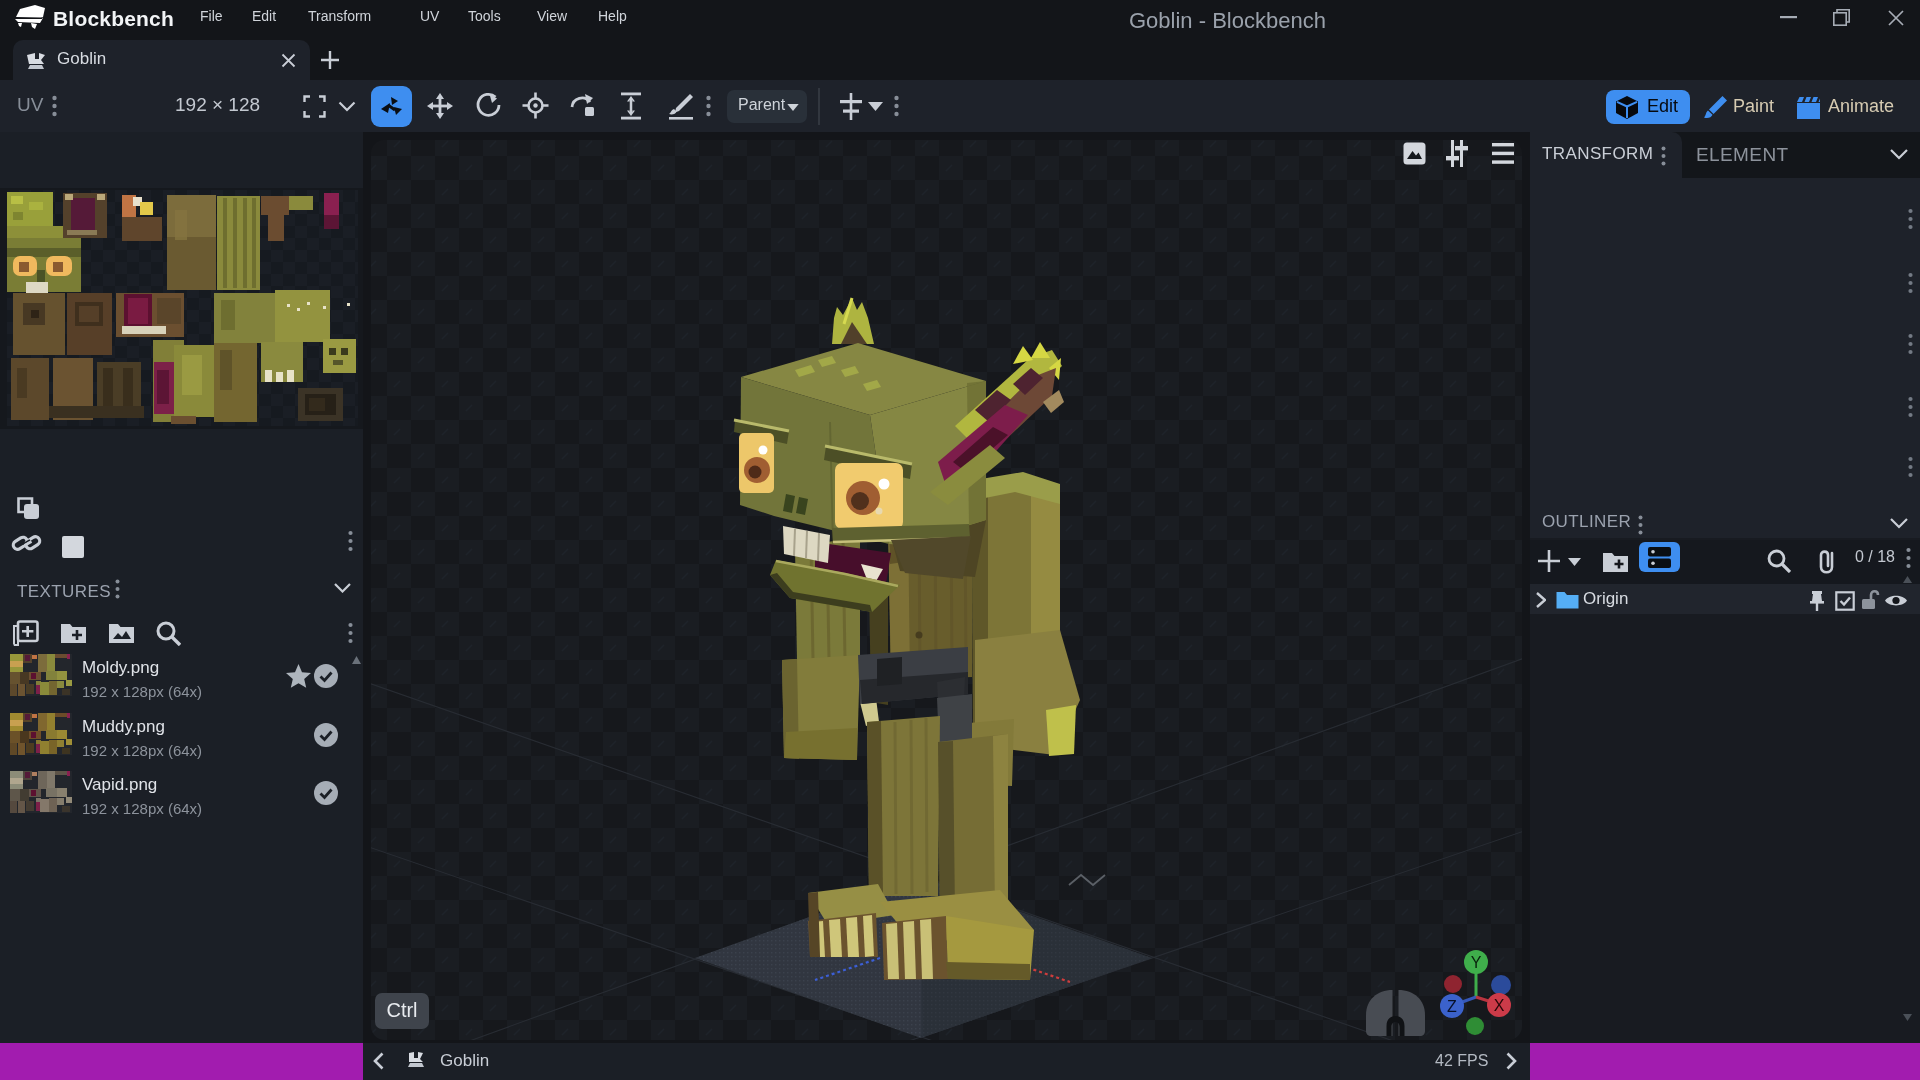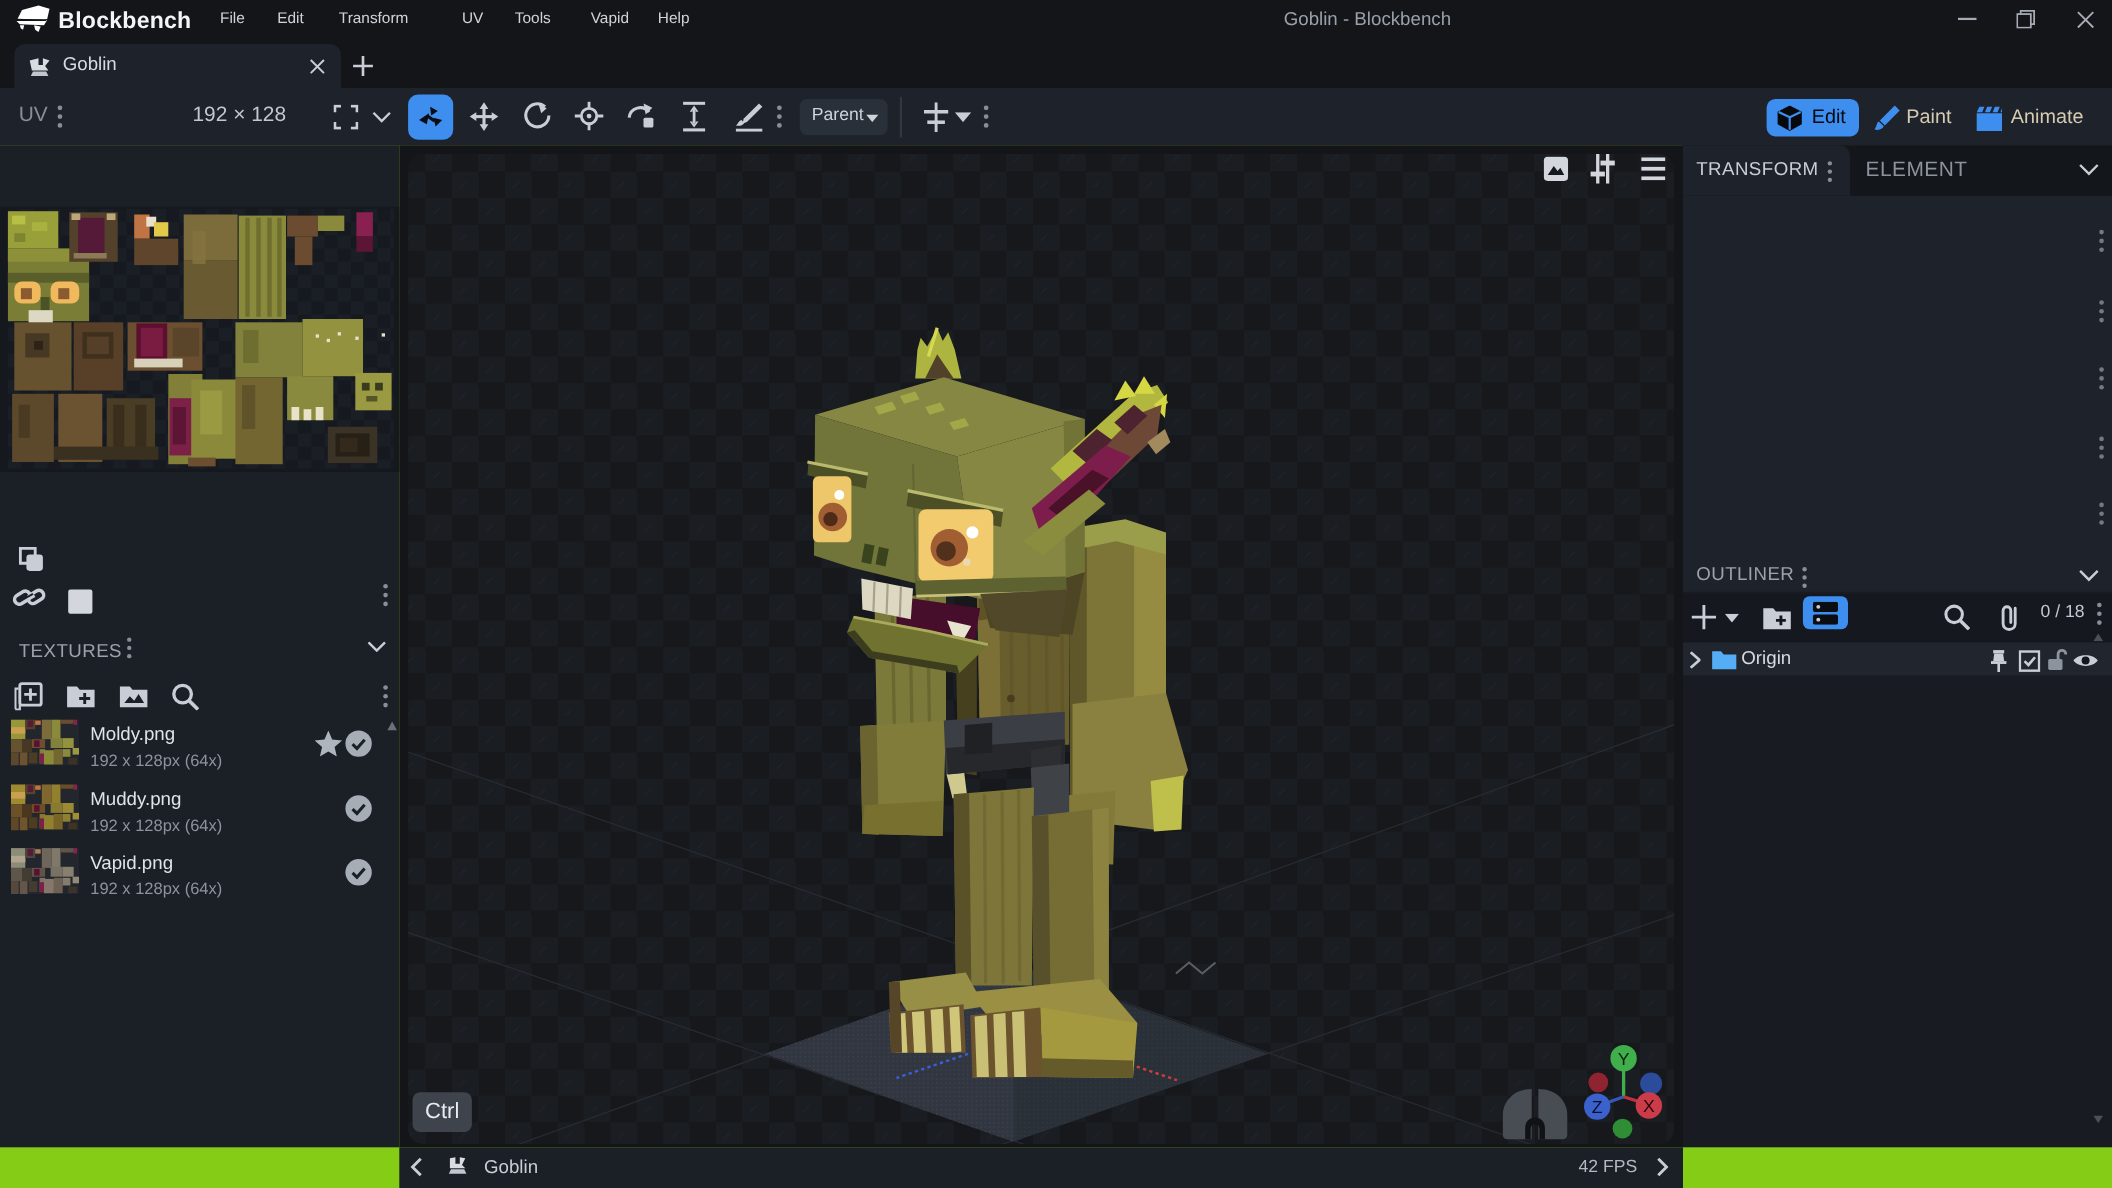--- a/index.html
+++ b/index.html
@@ -1,25 +1,25 @@
 <!DOCTYPE html>
 <html><head>
 <meta charset="utf-8">
 <style>
   * { margin:0; padding:0; box-sizing:border-box; }
   html,body { width:1920px; height:1080px; overflow:hidden; background:#131519;
     font-family:"Liberation Sans", sans-serif; }
   .abs { position:absolute; }
-  #app { position:relative; width:1920px; height:1080px; background:#84cc16; }
+  #app { position:relative; width:1920px; height:1080px; background:#a21caf; }
 
   
   #titlebar { position:absolute; left:0; top:0; width:1920px; height:40px; background:#131519; color:#d4d8de; }
   #logo { position:absolute; left:53px; top:7px; font-size:21px; font-weight:bold; color:#f2f4f6; letter-spacing:0.2px; }
   .menuitem { position:absolute; top:8px; font-size:14px; color:#d0d4da; }
-  #wintitle { position:absolute; left:1167px; top:8px; font-size:17px; color:#9aa1ab; }
+  #wintitle { position:absolute; left:1129px; top:8px; font-size:22px; color:#9aa1ab; }
 
   
   #tabbar { position:absolute; left:0; top:40px; width:1920px; height:40px; background:#131519; }
   #tab1 { position:absolute; left:13px; top:0px; width:297px; height:44px; background:#1e222a; border-radius:10px 10px 0 0; }
   #tab1 .tabname { position:absolute; left:44px; top:9px; font-size:17px; color:#d8dce2; }
   
   
   #toolbar { position:absolute; left:0; top:80px; width:1920px; height:52px; background:#1e222a; }
   #uvlabel { position:absolute; left:17px; top:14px; font-size:19px; color:#878e98; }
   #texsize { position:absolute; left:175px; top:14px; font-size:19px; color:#c3c8d0; }
@@ -82,21 +82,21 @@
       <path d="M4 20 L8 20 L7 24 L5 23 Z" fill="#ffffff"></path>
       <path d="M17 20 L23 21 L21 26 L18 24 Z" fill="#ffffff"></path>
       <path d="M2 15.2 L28 15.2" stroke="#131519" stroke-width="1.4"></path>
     </svg>
     <div id="logo">Blockbench</div>
     <div class="menuitem" style="left:200px">File</div>
     <div class="menuitem" style="left:252px">Edit</div>
     <div class="menuitem" style="left:308px">Transform</div>
     <div class="menuitem" style="left:420px">UV</div>
     <div class="menuitem" style="left:468px">Tools</div>
-    <div class="menuitem" style="left:537px">Vapid</div>
+    <div class="menuitem" style="left:537px">View</div>
     <div class="menuitem" style="left:598px">Help</div>
     <div id="wintitle">Goblin - Blockbench</div>
 
     <svg class="abs" style="left:1780px;top:16px" width="17" height="3" viewBox="0 0 17 3">
         <rect width="17" height="2.2" fill="#a6acb5"></rect>
       </svg>
     <svg class="abs" style="left:1833px;top:9px" width="17" height="17" viewBox="0 0 17 17">
       <rect x="0.8" y="3.8" width="12.4" height="12.4" fill="none" stroke="#a6acb5" stroke-width="1.6"></rect>
       <path d="M4 3.8 L4 0.8 L16.2 0.8 L16.2 13 L13.4 13" fill="none" stroke="#a6acb5" stroke-width="1.6"></path>
     </svg>

